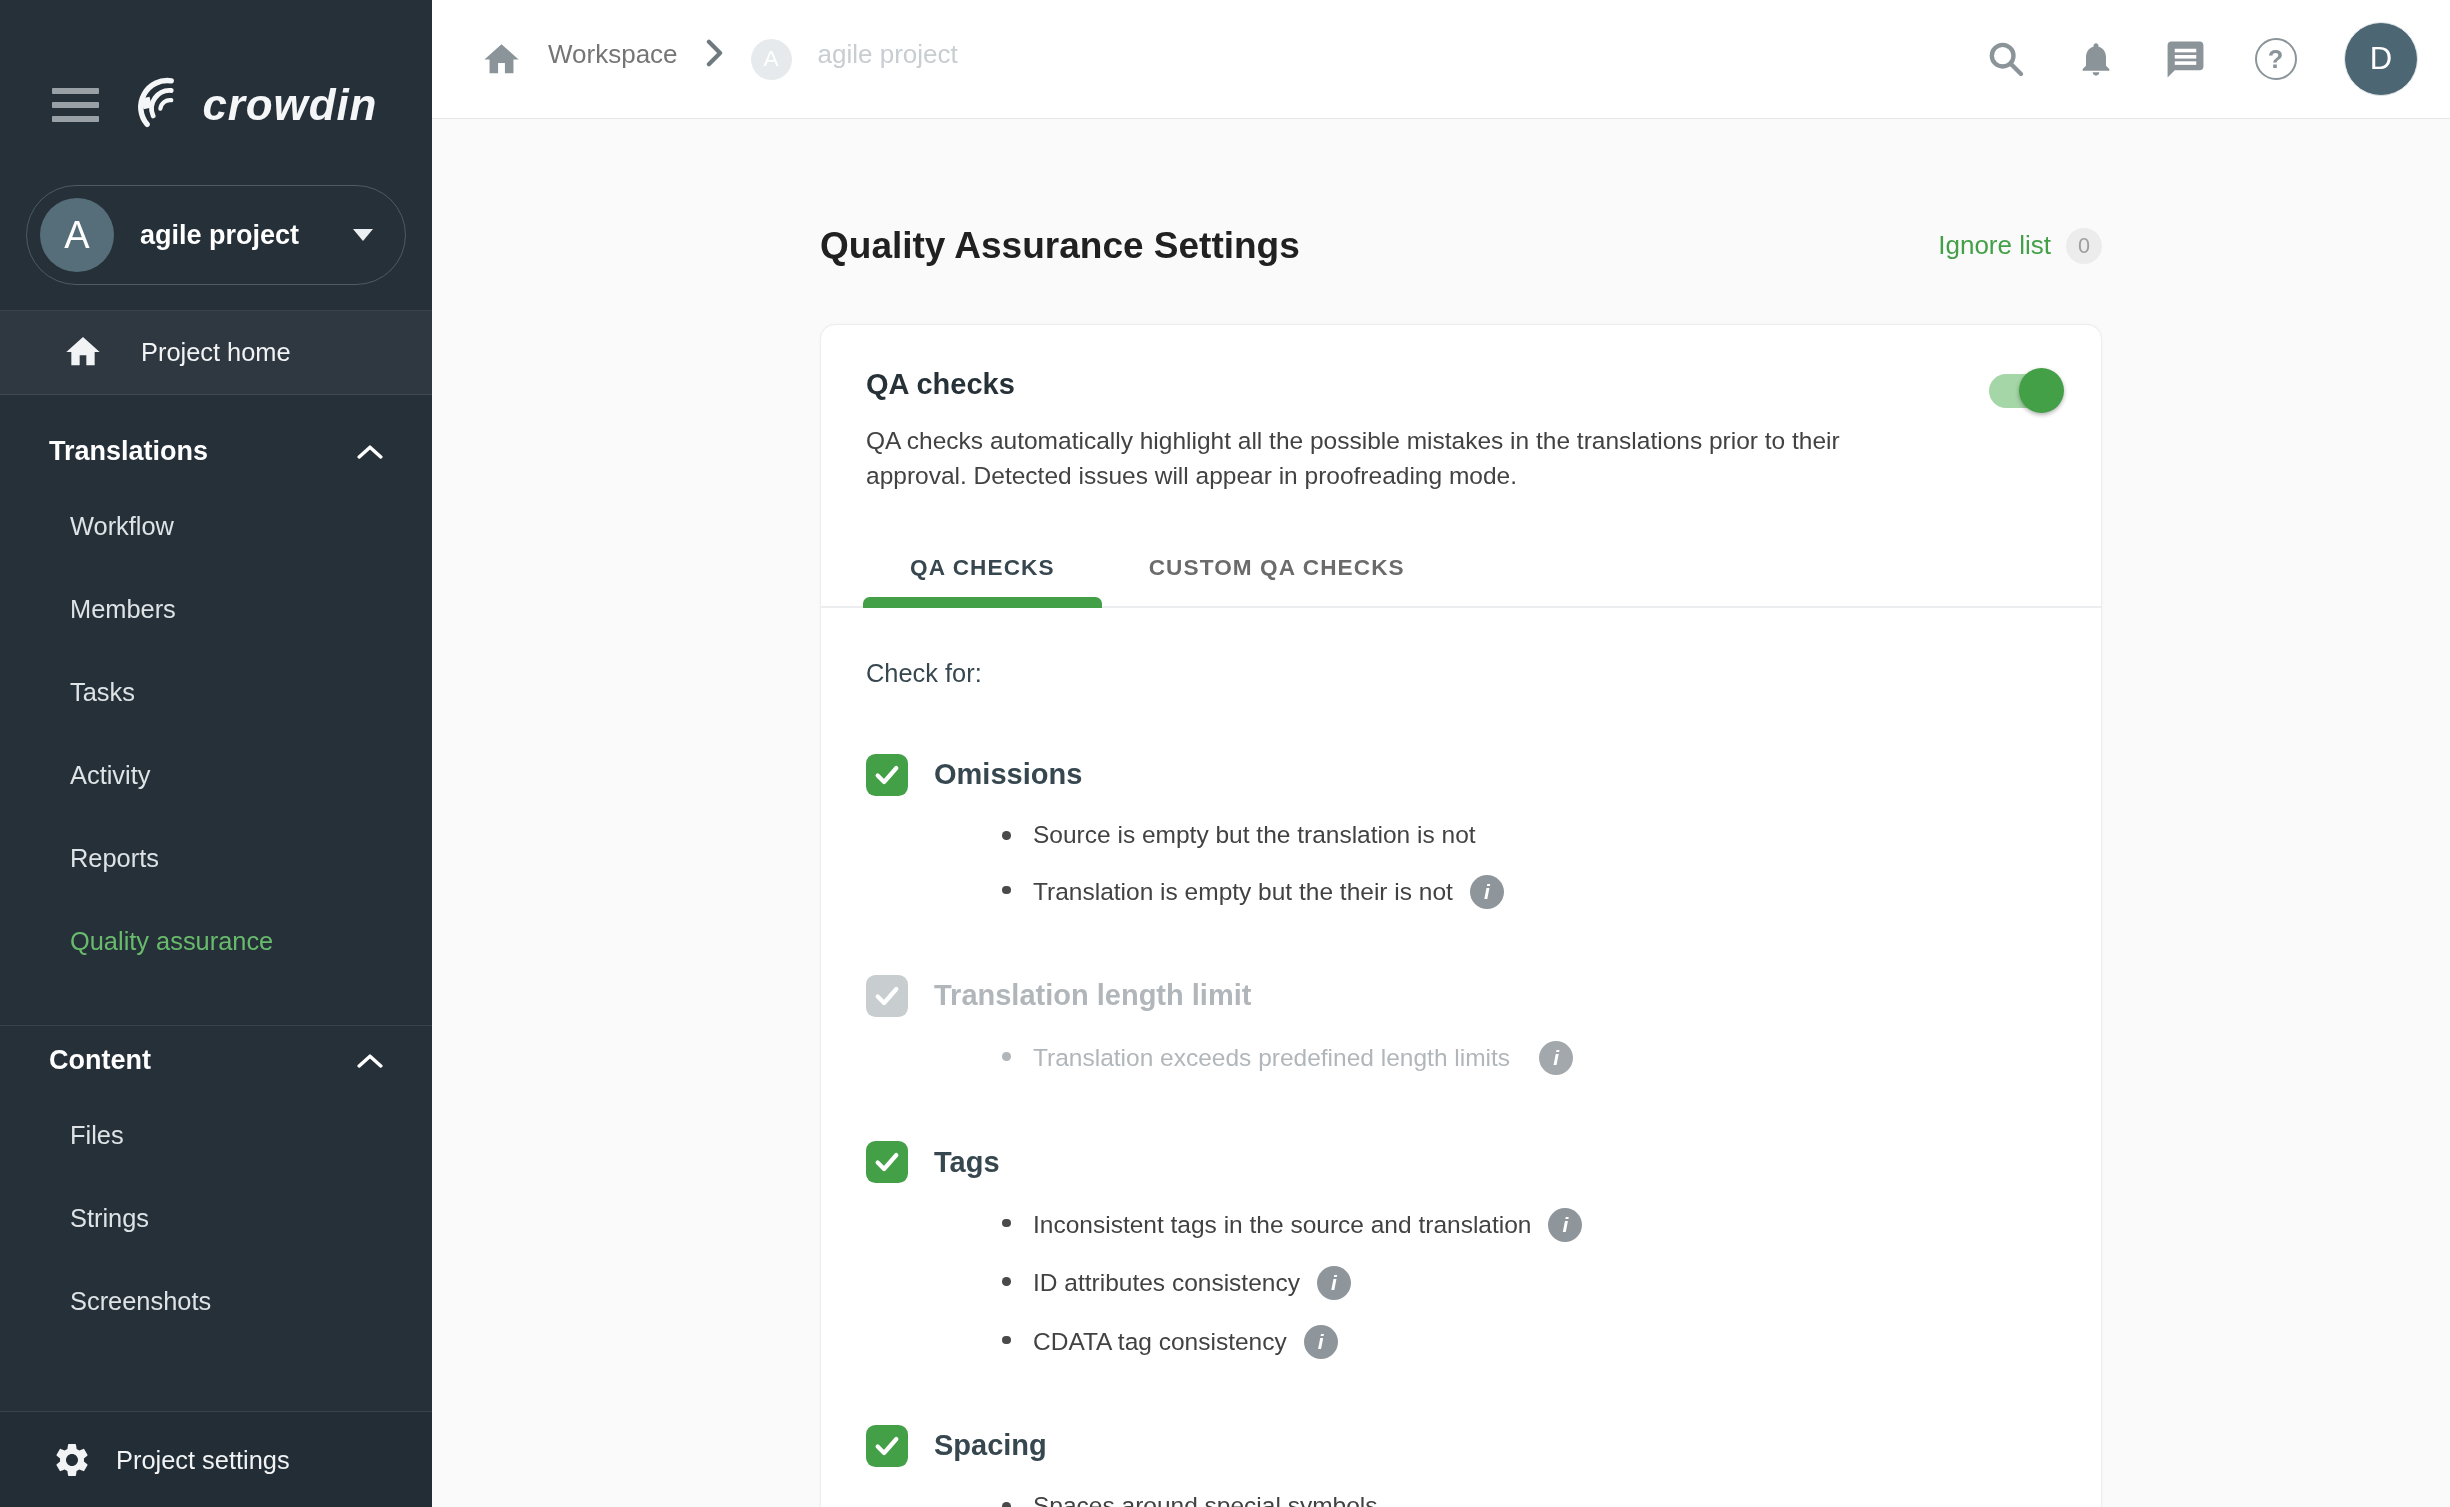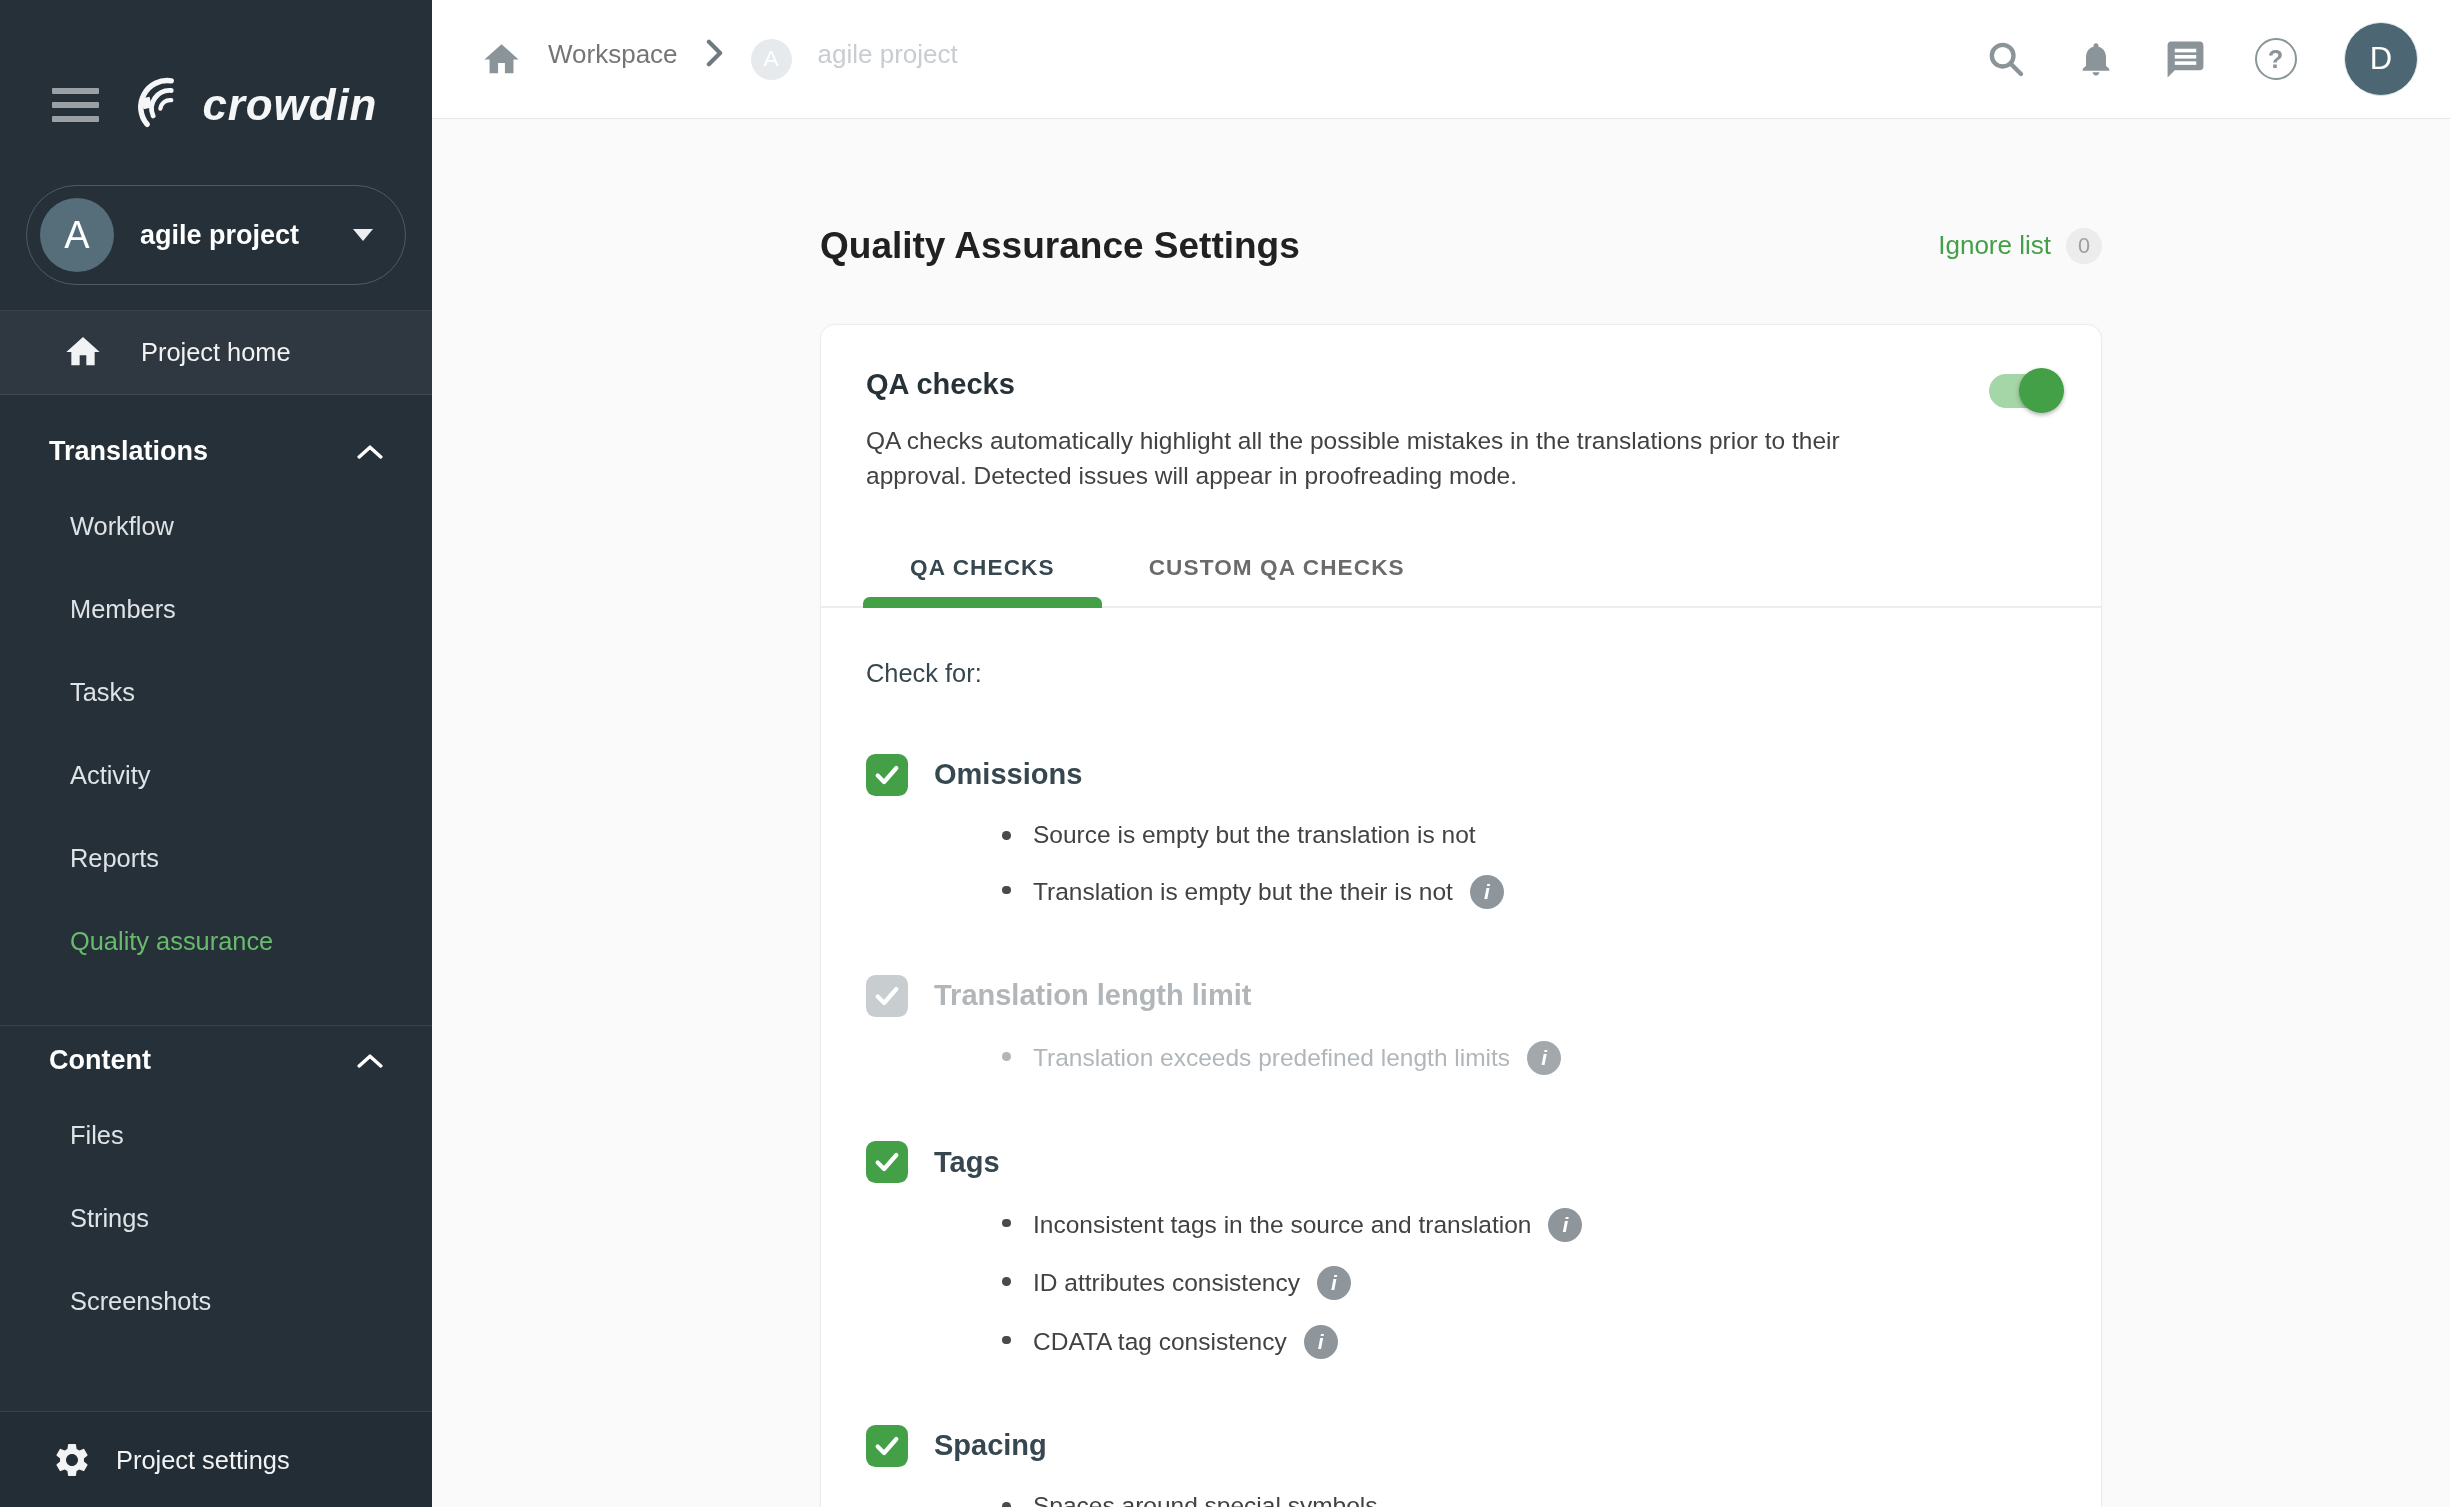--- a/index.html
+++ b/index.html
@@ -66,21 +66,21 @@
   .qa-section:first-of-type{margin-top:40px;}
   .section-head{display:flex;align-items:center;gap:26px;}
   .checkbox{width:42px;height:42px;border-radius:9.4px;background:#43A047;display:flex;align-items:center;justify-content:center;cursor:pointer;flex:none;}
   .section-title{font-size:29px;font-weight:bold;color:#37474F;}
   .bullets{list-style:none;margin:13px 0 0 0;padding:0 0 0 127px;}
   .bullets li{position:relative;margin-top:24.5px;font-size:24.5px;line-height:30px;color:#424242;padding-left:40px;display:flex;align-items:center;}
   .bullets li::before{content:"";position:absolute;left:9.4px;top:11.3px;width:8.5px;height:8.5px;border-radius:50%;background:#4A4A4A;}
   .info-icon{display:inline-flex;width:34px;height:34px;border-radius:50%;background:#8E969B;color:#FFFFFF;font-size:21px;font-weight:bold;font-style:italic;align-items:center;justify-content:center;margin-left:17px;cursor:pointer;flex:none;}
   .qa-section.disabled .checkbox{background:#C8CDD0;}
   .qa-section.disabled .section-title{color:#B0B6BA;}
-  .qa-section.disabled .bullets li{color:#B0B6BA;}
+  .qa-section.disabled .bullets li{color:#B0B6BA;gap:12px;}
   .qa-section.disabled .bullets li::before{background:#B0B6BA;}
   .qa-section.disabled .info-icon{background:#A2A8AC;}
 </style>
 </head>
 <body>
 
 <div class="app">
 
   <aside class="sidebar">
     <div class="logo-row">

